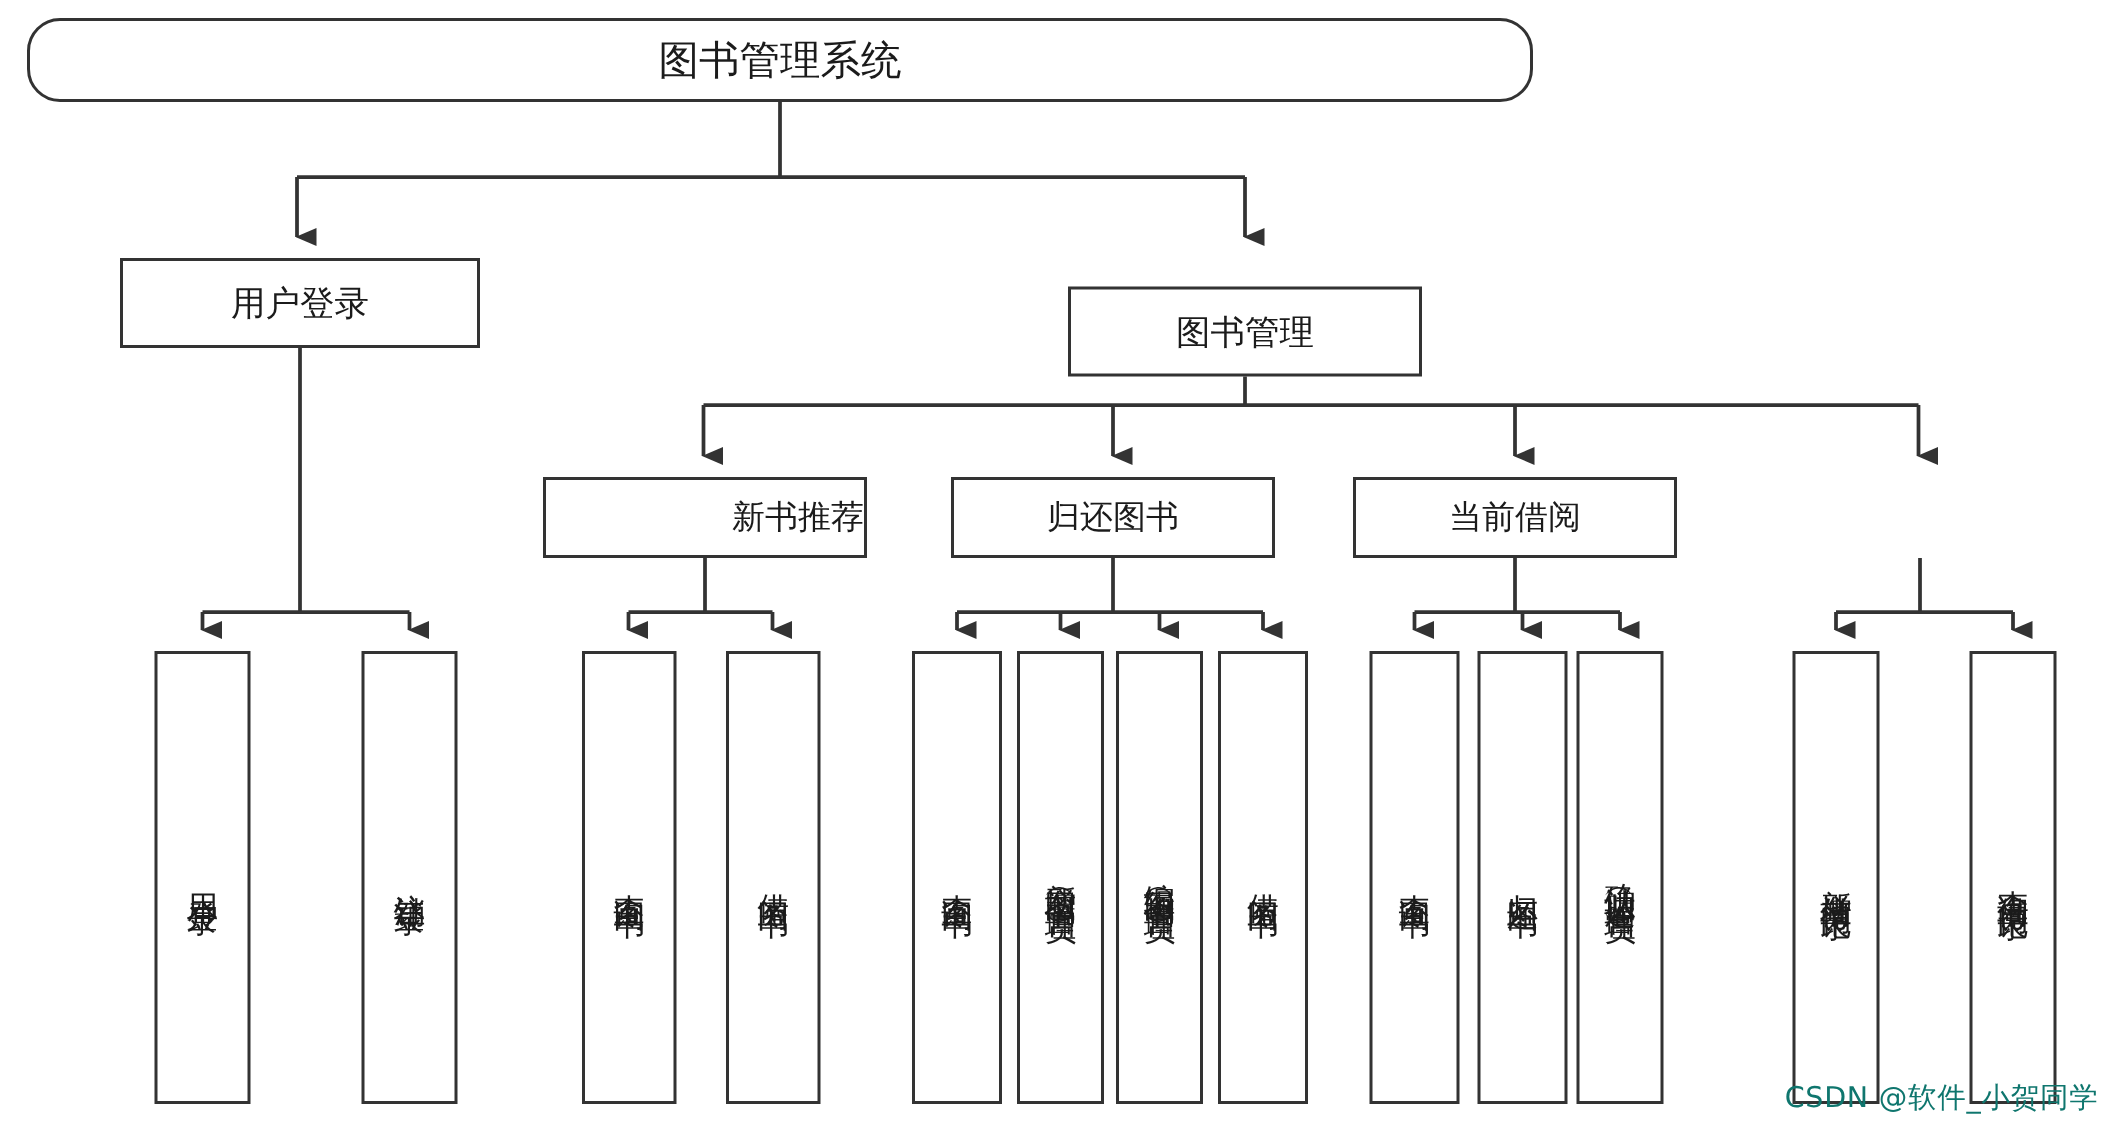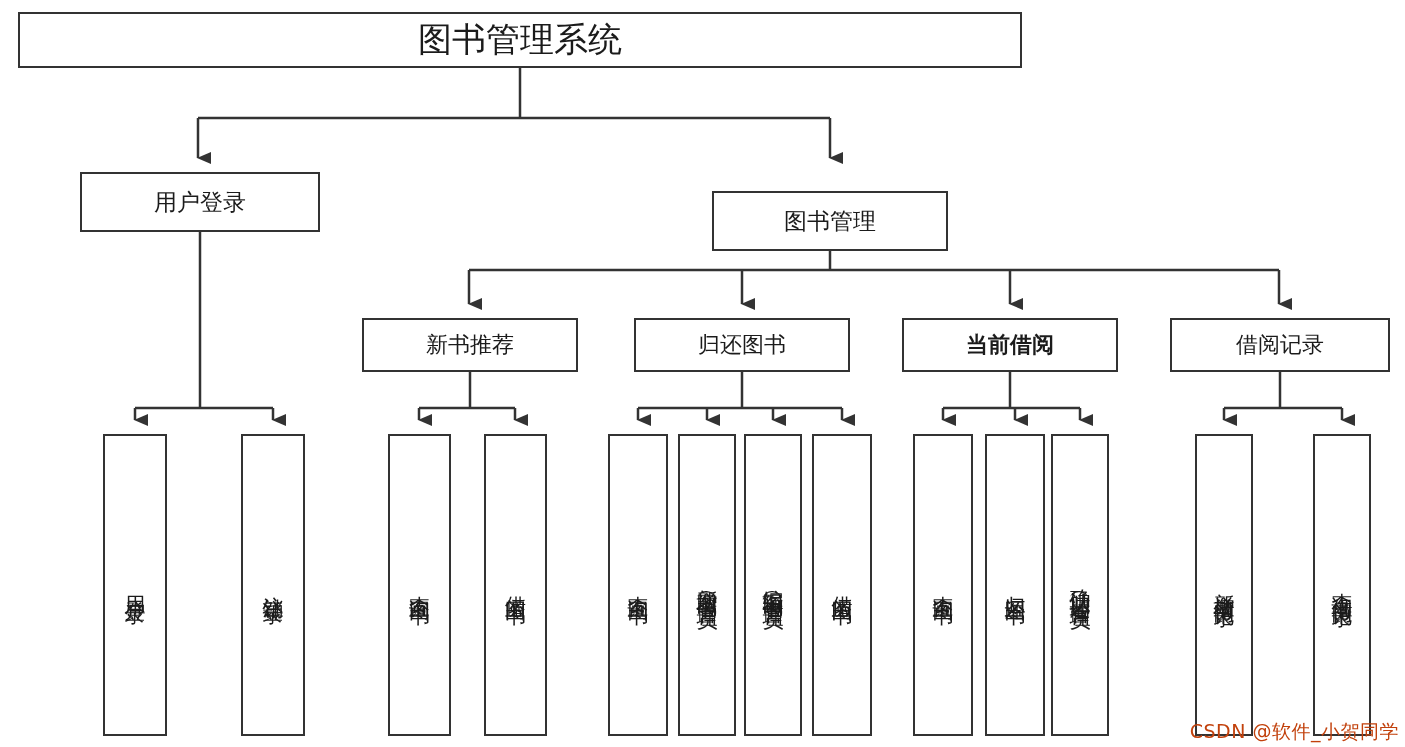--- a/index.html
+++ b/index.html
@@ -43,30 +43,30 @@
   .node.vertical {
     writing-mode: vertical-rl;
     text-orientation: upright;
     letter-spacing: 3px;
     line-height: 1.05;
   }
   .node-label {
     display: block;
     white-space: pre-wrap;
   }
-  .lvl0 { font-size: 34px; }
+  .lvl0 { font-size: 27px; border-radius: 22px; }
   .lvl1 { font-size: 23px; }
   .lvl2 { font-size: 22px; }
   .lvl3 { font-size: 21px; }
   #watermark {
     position: absolute;
     right: 6px;
     bottom: 2px;
     font-size: 19px;
-    color: #c2410c;
+    color: #0f766e;
     z-index: 5;
     white-space: nowrap;
     letter-spacing: 0.5px;
     margin-left: 17px;
   }
 </style>
 </head>
 <body>
 
 <div id="diagram-root">
@@ -137,31 +137,28 @@
     <span class="node-label">图书管理系统</span>
   </div>
 
   <div class="node horizontal lvl1" style="left: 80px; top: 172px; width: 240px; height: 60px;">
     <span class="node-label">用户登录</span>
   </div>
   <div class="node horizontal lvl1" style="left: 712px; top: 172px; width: 236px; height: 60px; margin-top: 19px;">
     <span class="node-label">图书管理</span>
   </div>
 
-  <div class="node horizontal lvl2" style="left: 362px; top: 318px; width: 216px; height: 54px;">
+  <div class="node horizontal lvl2" style="left: 362px; top: 318px; width: 216px; height: 54px; justify-content: flex-end;">
     <span class="node-label">新书推荐</span>
   </div>
   <div class="node horizontal lvl2" style="left: 634px; top: 318px; width: 216px; height: 54px;">
     <span class="node-label">归还图书</span>
   </div>
-  <div class="node horizontal lvl2" style="left: 902px; top: 318px; width: 216px; height: 54px; font-weight: bold;">
+  <div class="node horizontal lvl2" style="left: 902px; top: 318px; width: 216px; height: 54px;">
     <span class="node-label">当前借阅</span>
-  </div>
-  <div class="node horizontal lvl2" style="left: 1170px; top: 318px; width: 220px; height: 54px;">
-    <span class="node-label">借阅记录</span>
   </div>
 
   <div class="node vertical lvl3" style="left: 103px; top: 434px; width: 64px; height: 302px;">
     <span class="node-label">用户登录</span>
   </div>
   <div class="node vertical lvl3" style="left: 241px; top: 434px; width: 64px; height: 302px;">
     <span class="node-label">注销登录</span>
   </div>
   <div class="node vertical lvl3" style="left: 388px; top: 434px; width: 63px; height: 302px;">
     <span class="node-label">查询图书</span>

